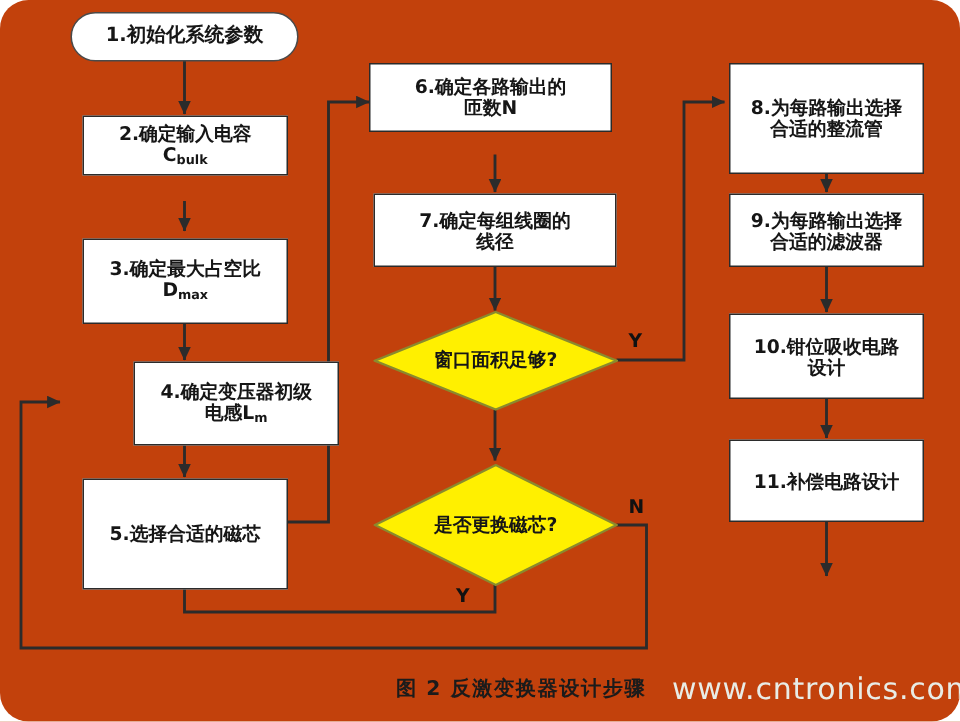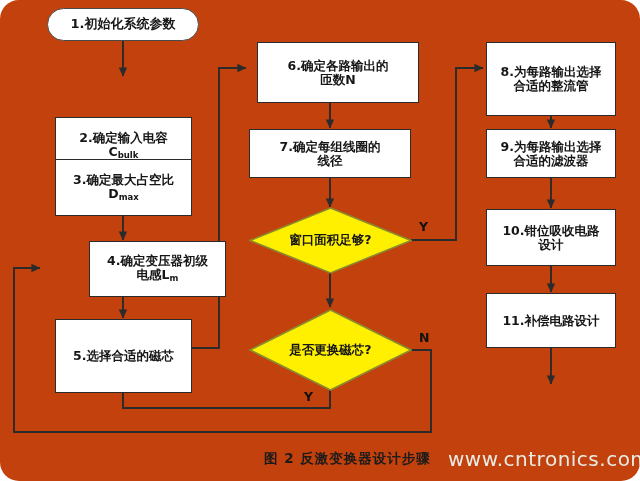--- a/index.html
+++ b/index.html
@@ -148,21 +148,21 @@
       <path d="M551,266 L551,292" marker-end="url(#arr)"></path>
 
       <path d="M551,348 L551,384" marker-end="url(#arr)"></path>
     </g>
   </svg>
 
   <div class="node term" style="left:47px; top:8px; width:152px; height:33px;">
     <span>1.初始化系统参数</span>
   </div>
 
-  <div class="node proc" style="left:55px; top:77px; width:137px; height:57px;margin-top:40px;">
+  <div class="node proc" style="left:55px; top:77px; width:137px; height:40px;">
     <div>
       <span class="brline">2.确定输入电容</span>
       <span class="brline"><span>C</span><span class="sub">bulk</span></span>
     </div>
   </div>
 
   <div class="node proc" style="left:55px; top:159px; width:137px; height:57px;">
     <div>
       <span class="brline">3.确定最大占空比</span>
       <span class="brline"><span>D</span><span class="sub">max</span></span>
@@ -173,21 +173,21 @@
     <div>
       <span class="brline">4.确定变压器初级</span>
       <span class="brline"><span>电感L</span><span class="sub">m</span></span>
     </div>
   </div>
 
   <div class="node proc" style="left:55px; top:319px; width:137px; height:74px;">
     <span>5.选择合适的磁芯</span>
   </div>
 
-  <div class="node proc" style="left:257px; top:42px; width:162px; height:61px;">
+  <div class="node proc" style="left:246px; top:42px; width:162px; height:46px;">
     <div>
       <span class="brline">6.确定各路输出的</span>
       <span class="brline">匝数N</span>
     </div>
   </div>
 
   <div class="node proc" style="left:249px; top:129px; width:162px; height:49px;">
     <div>
       <span class="brline">7.确定每组线圈的</span>
       <span class="brline">线径</span>

